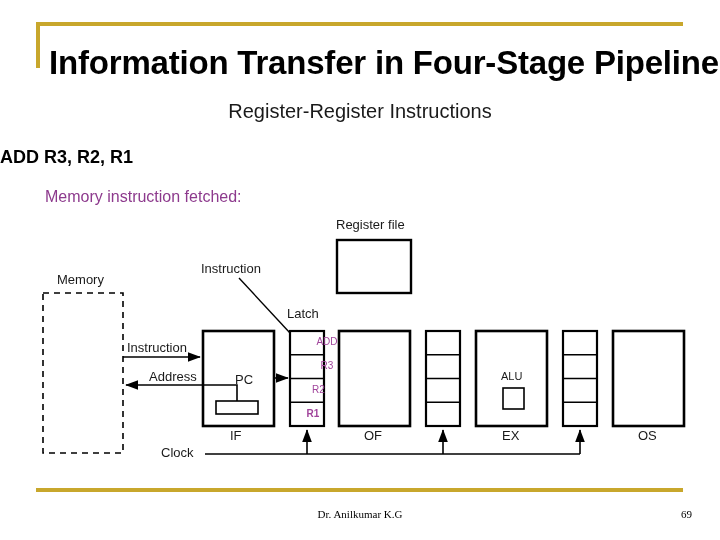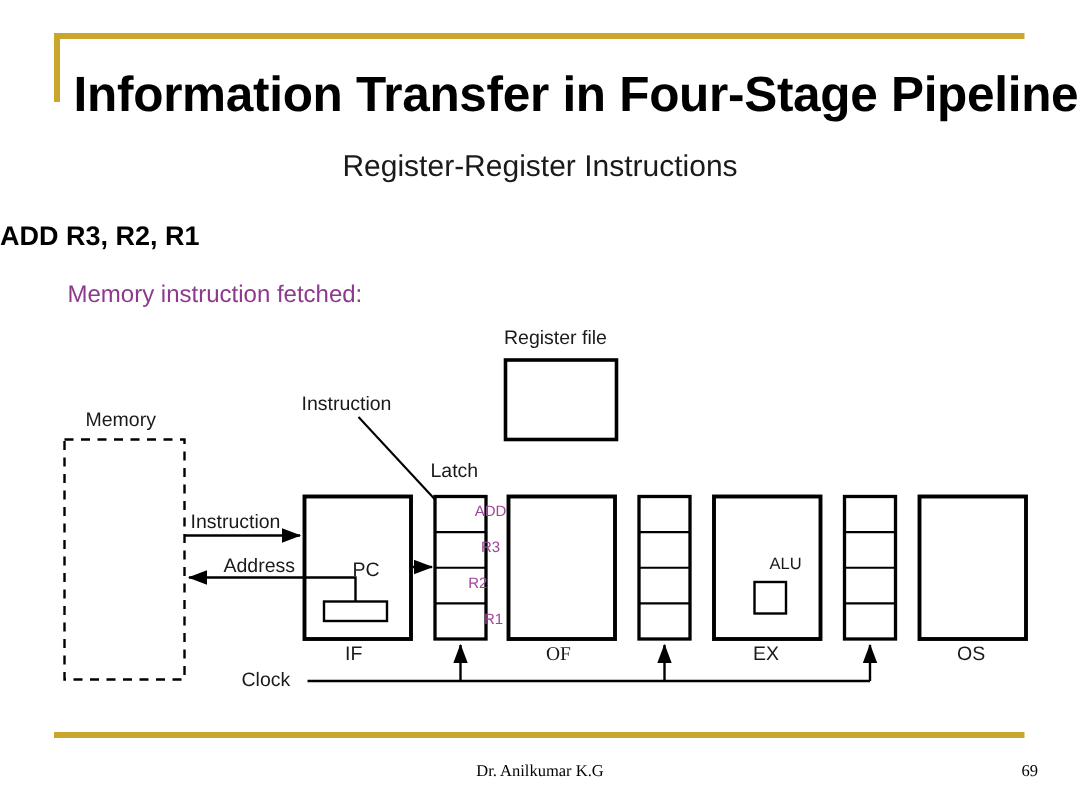--- a/index.html
+++ b/index.html
@@ -209,32 +209,32 @@
     <div class="dlabel" style="left:201px; top:261px;">Instruction</div>
 
     <div class="dlabel" style="left:287px; top:306px;">Latch</div>
 
     <div class="dlabel" style="left:127px; top:340px;">Instruction</div>
 
     <div class="dlabel" style="left:149px; top:369px;">Address</div>
 
     <div class="dlabel" style="left:235px; top:372px;text-align:right;">PC</div>
 
-    <div class="dlabel sm" style="left:501px; top:370px;margin-left:12px;">ALU</div>
+    <div class="dlabel sm" style="left:501px; top:370px;">ALU</div>
 
     <div class="dlabel" style="left:161px; top:445px;">Clock</div>
 
     <div class="dlabel" style="left:230px; top:428px;">IF</div>
-    <div class="dlabel" style="left:364px; top:428px;font-family:Liberation Serif, serif;">OF</div>
+    <div class="dlabel" style="left:364px; top:428px;">OF</div>
     <div class="dlabel" style="left:502px; top:428px;">EX</div>
     <div class="dlabel" style="left:638px; top:428px;">OS</div>
 
     <div class="latch-cell-text" style="left:290px; top:336px; width:34px;">ADD</div>
     <div class="latch-cell-text" style="left:290px; top:360px; width:34px;">R3</div>
     <div class="latch-cell-text" style="left:290px; top:384px; width:17px;">R2</div>
-    <div class="latch-cell-text" style="left:290px; top:408px; width:38px;">R1</div>
+    <div class="latch-cell-text" style="left:274px; top:408px; width:38px;font-weight:bold;">R1</div>
 
   </div>
 
   <div class="footer-author">Dr. Anilkumar K.G</div>
   <div class="footer-page">69</div>
 
 </div>
 
 </body></html>

